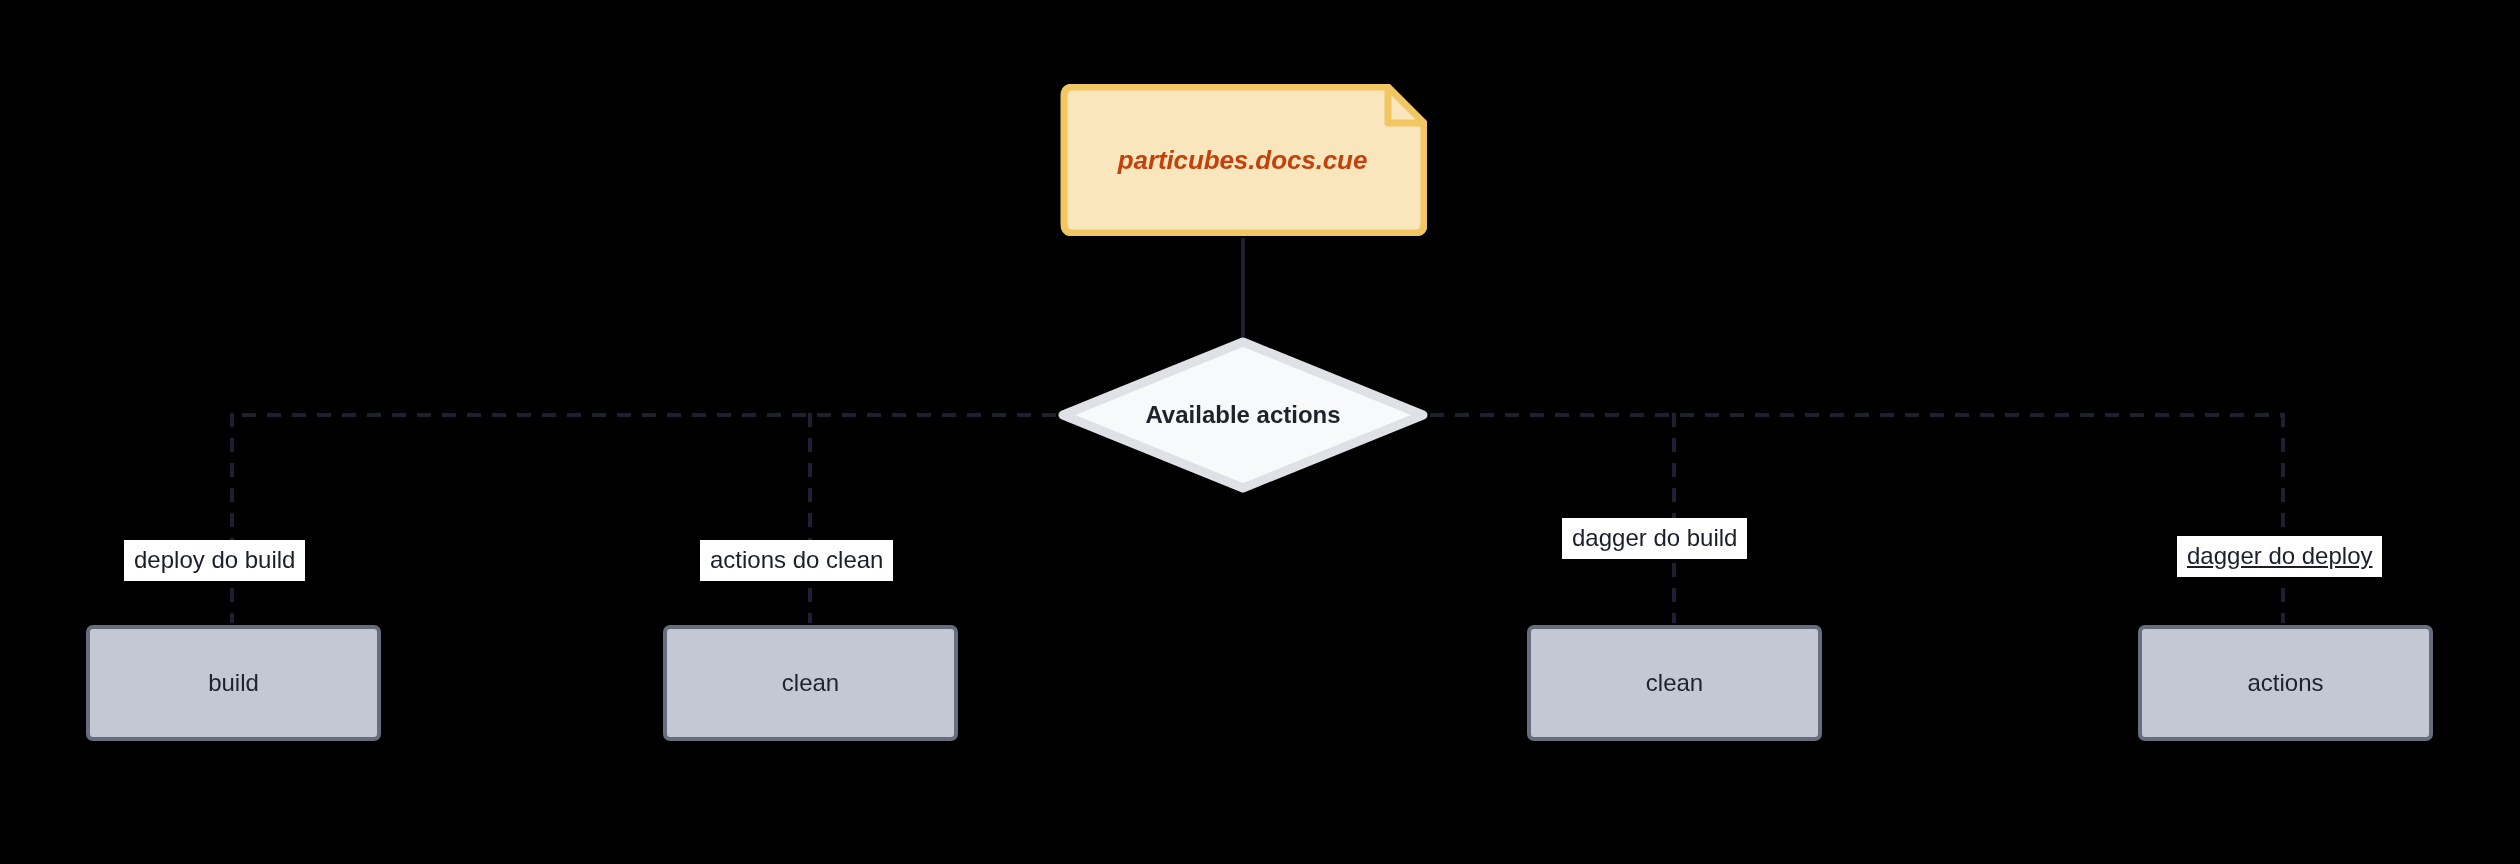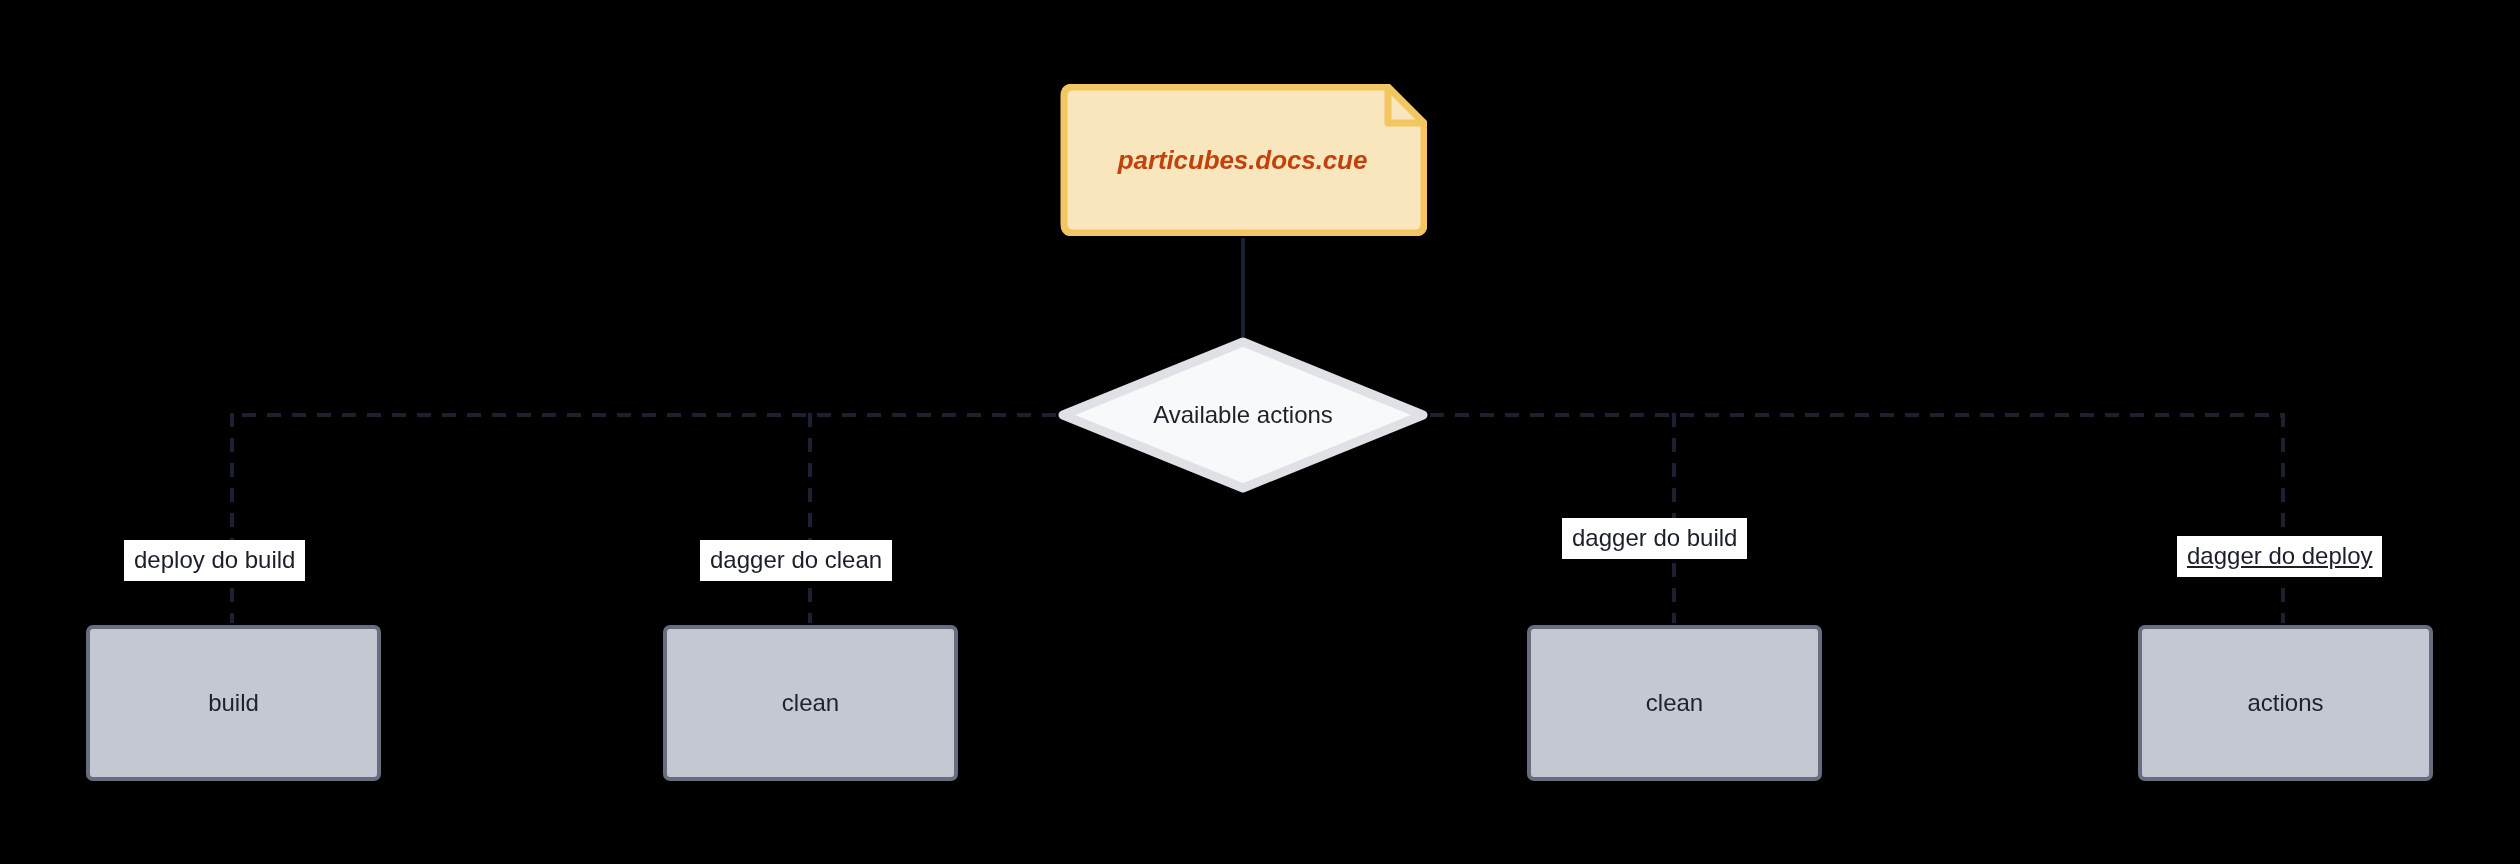--- a/index.html
+++ b/index.html
@@ -75,28 +75,29 @@
     left: 0;
     top: 0;
     width: 370px;
     height: 156px;
     display: flex;
     align-items: center;
     justify-content: center;
     font-size: 24px;
     color: #1e222b;
     white-space: nowrap;
+    font-weight: bold;
   }
 
   
   .action-node {
     position: absolute;
     top: 625px;
     width: 295px;
-    height: 156px;
+    height: 116px;
     box-sizing: border-box;
     background: #c3c8d2;
     border: 4px solid #666e80;
     border-radius: 7px;
     display: flex;
     align-items: center;
     justify-content: center;
     font-size: 24px;
     color: #1e222b;
     white-space: nowrap;
@@ -141,21 +142,21 @@
   </div>
 
   <div class="diamond-node">
     <svg width="370" height="156" viewBox="0 0 370 156" xmlns="http://www.w3.org/2000/svg">
       <path d="M 185 5 L 365 78 L 185 151 L 5 78 Z" fill="#f8f9fa" stroke="#dfe1e6" stroke-width="9" stroke-linejoin="round"></path>
     </svg>
     <div class="diamond-label">Available actions</div>
   </div>
 
   <div class="edge-label" style="left:124px; top:540px;">deploy do build</div>
-  <div class="edge-label" style="left:700px; top:540px;">dagger do clean</div>
+  <div class="edge-label" style="left:700px; top:540px;">actions do clean</div>
   <div class="edge-label" style="left:1562px; top:518px;">dagger do build</div>
   <div class="edge-label" style="left:2177px; top:536px;text-decoration:underline;">dagger do deploy</div>
 
   <div class="action-node" style="left:86px;">build</div>
   <div class="action-node" style="left:663px;">clean</div>
   <div class="action-node" style="left:1527px;">clean</div>
   <div class="action-node" style="left:2138px;">actions</div>
 
 </div>
 

